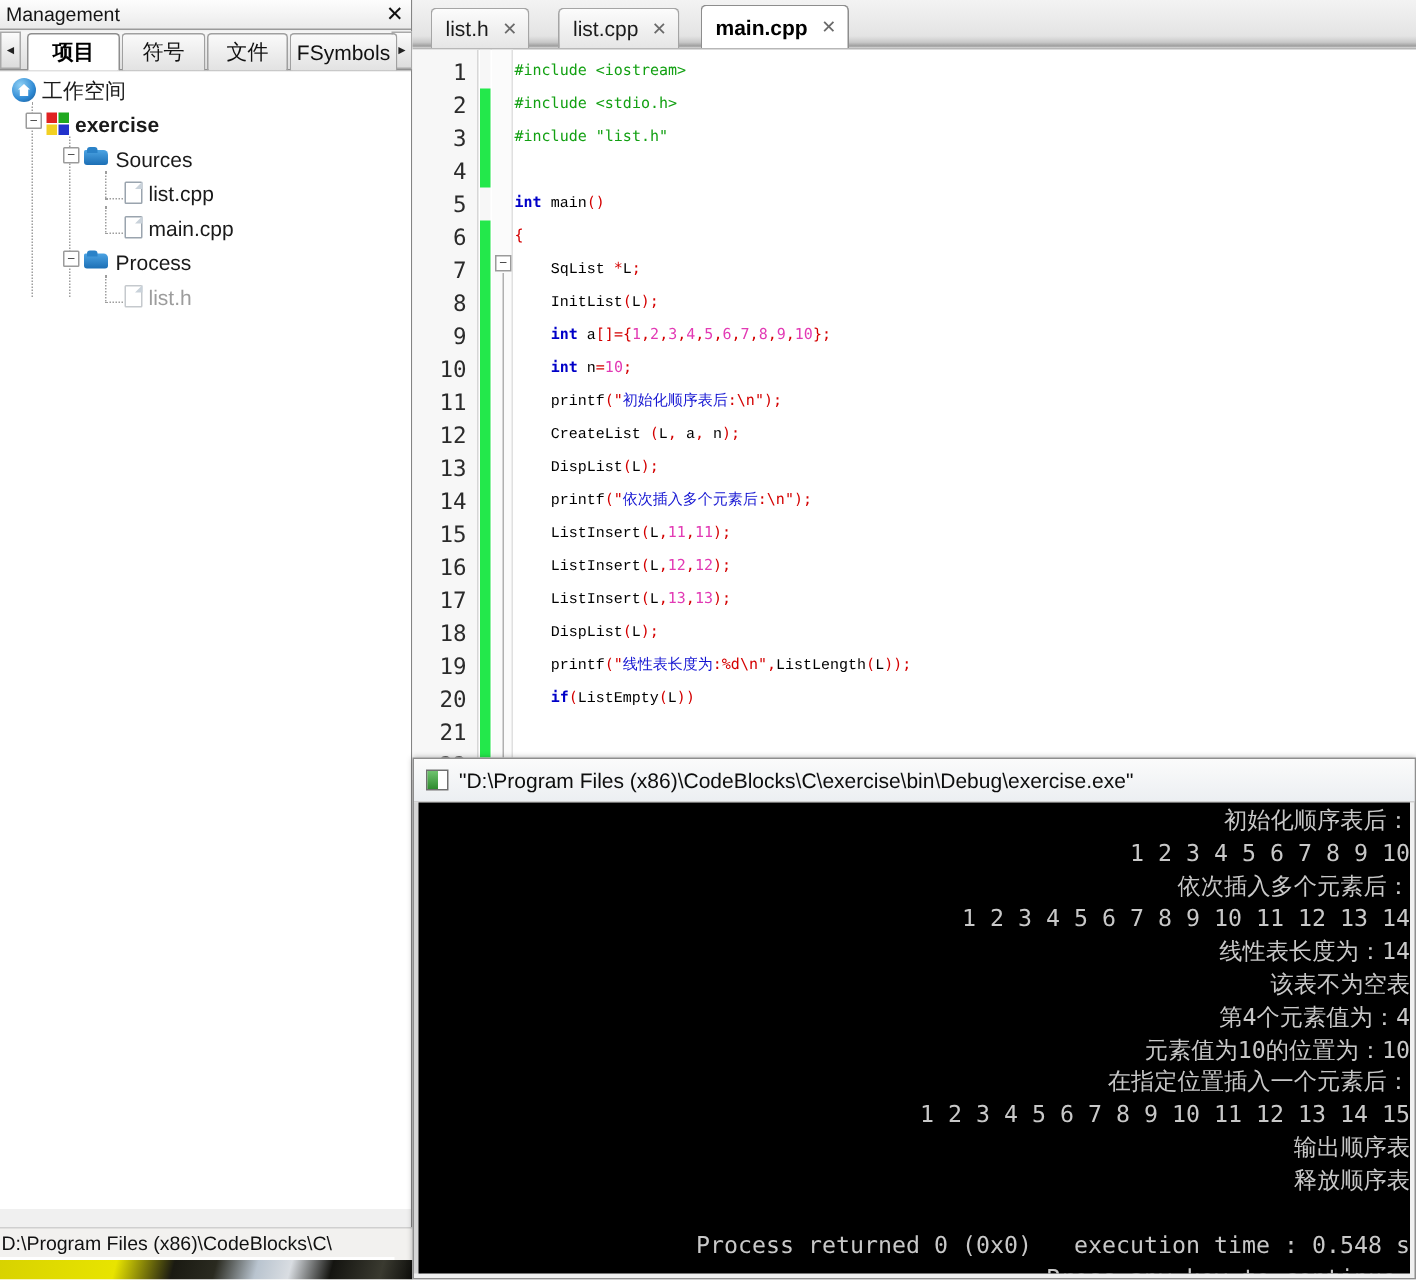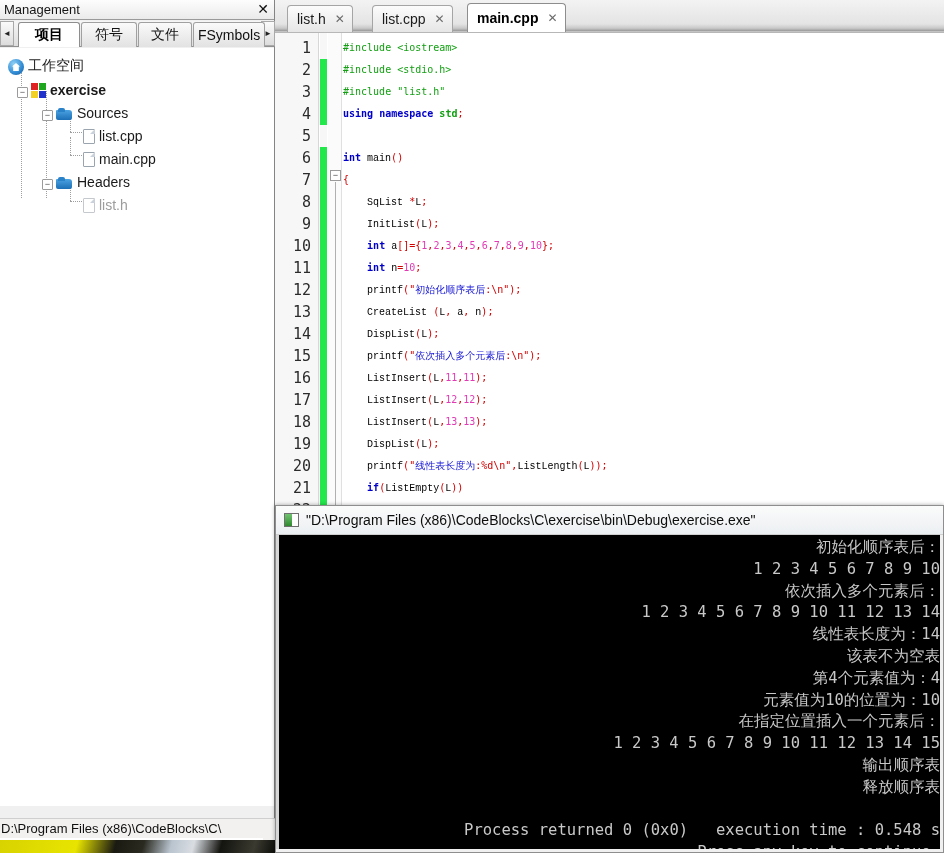--- a/index.html
+++ b/index.html
@@ -63,21 +63,21 @@
     border-color: #8e8e8e;
   }
 
   
   #tree {
     position: absolute; left: 0; top: 48px; width: 274px; height: 758px;
     background: #ffffff;
     padding: 4px 0 0 4px;
     overflow: hidden;
   }
-  .tree-row { position: relative; height: 23px; display: flex; align-items: flex-end; }
+  .tree-row { position: relative; height: 23px; display: flex; align-items: flex-start; }
   .tree-label { font-size: 14px; color: #1a1a1a; white-space: nowrap; }
   .tree-label.bold { font-weight: bold; }
   .tree-label.dim { color: #9c9c9c; }
 
   .expander {
     width: 11px; height: 11px; border: 1px solid #9b9b9b; background: #fff;
     display: inline-flex; align-items: center; justify-content: center;
     font-size: 9px; line-height: 9px; color: #4a4a4a; cursor: pointer;
     margin-right: 3px; flex: none; border-radius: 1px;
   }
@@ -336,21 +336,21 @@
       </div>
 
       <div class="tree-row" style="padding-left:79px;">
         <span class="ic ic-file"></span>
         <span class="tree-label">main.cpp</span>
       </div>
 
       <div class="tree-row" style="padding-left:38px;">
         <span class="expander">−</span>
         <span class="ic ic-folder"></span>
-        <span class="tree-label">Headers</span>
+        <span class="tree-label">Process</span>
       </div>
 
       <div class="tree-row" style="padding-left:79px;">
         <span class="ic ic-file dim"></span>
         <span class="tree-label dim">list.h</span>
       </div>
     </div>
   </div>
 
   <div id="status-right-sliver"></div>
@@ -382,21 +382,20 @@
         <div class="chg" style="top:114px; height:374px;"></div>
       </div>
       <div id="foldcol">
         <div class="fold-box" style="top:137px;">−</div>
         <div class="fold-line" style="top:149px; height:340px;"></div>
       </div>
       <div id="code-lines">
           <div class="cl"><span class="k-pre">#include &lt;iostream&gt;</span></div>
           <div class="cl"><span class="k-pre">#include &lt;stdio.h&gt;</span></div>
           <div class="cl"><span class="k-pre">#include "list.h"</span></div>
-          <div class="cl"><span class="k-kw">using</span> <span class="k-kw">namespace</span> <span class="k-std">std</span><span class="k-op">;</span></div>
           <div class="cl">&nbsp;</div>
           <div class="cl"><span class="k-kw">int</span> <span class="k-id">main</span><span class="k-op">(</span><span class="k-op">)</span></div>
           <div class="cl"><span class="k-op">{</span></div>
           <div class="cl">    <span class="k-id">SqList</span> <span class="k-op">*</span><span class="k-id">L</span><span class="k-op">;</span></div>
           <div class="cl">    <span class="k-id">InitList</span><span class="k-op">(</span><span class="k-id">L</span><span class="k-op">)</span><span class="k-op">;</span></div>
           <div class="cl">    <span class="k-kw">int</span> <span class="k-id">a</span><span class="k-op">[</span><span class="k-op">]</span><span class="k-op">=</span><span class="k-op">{</span><span class="k-num">1</span><span class="k-op">,</span><span class="k-num">2</span><span class="k-op">,</span><span class="k-num">3</span><span class="k-op">,</span><span class="k-num">4</span><span class="k-op">,</span><span class="k-num">5</span><span class="k-op">,</span><span class="k-num">6</span><span class="k-op">,</span><span class="k-num">7</span><span class="k-op">,</span><span class="k-num">8</span><span class="k-op">,</span><span class="k-num">9</span><span class="k-op">,</span><span class="k-num">10</span><span class="k-op">}</span><span class="k-op">;</span></div>
           <div class="cl">    <span class="k-kw">int</span> <span class="k-id">n</span><span class="k-op">=</span><span class="k-num">10</span><span class="k-op">;</span></div>
           <div class="cl">    <span class="k-id">printf</span><span class="k-op">(</span><span class="k-str">"</span><span class="k-cjk">初</span><span class="k-cjk">始</span><span class="k-cjk">化</span><span class="k-cjk">顺</span><span class="k-cjk">序</span><span class="k-cjk">表</span><span class="k-cjk">后</span><span class="k-str">:</span><span class="k-str">\</span><span class="k-str">n</span><span class="k-str">"</span><span class="k-op">)</span><span class="k-op">;</span></div>
           <div class="cl">    <span class="k-id">CreateList</span> <span class="k-op">(</span><span class="k-id">L</span><span class="k-op">,</span> <span class="k-id">a</span><span class="k-op">,</span> <span class="k-id">n</span><span class="k-op">)</span><span class="k-op">;</span></div>
           <div class="cl">    <span class="k-id">DispList</span><span class="k-op">(</span><span class="k-id">L</span><span class="k-op">)</span><span class="k-op">;</span></div>

